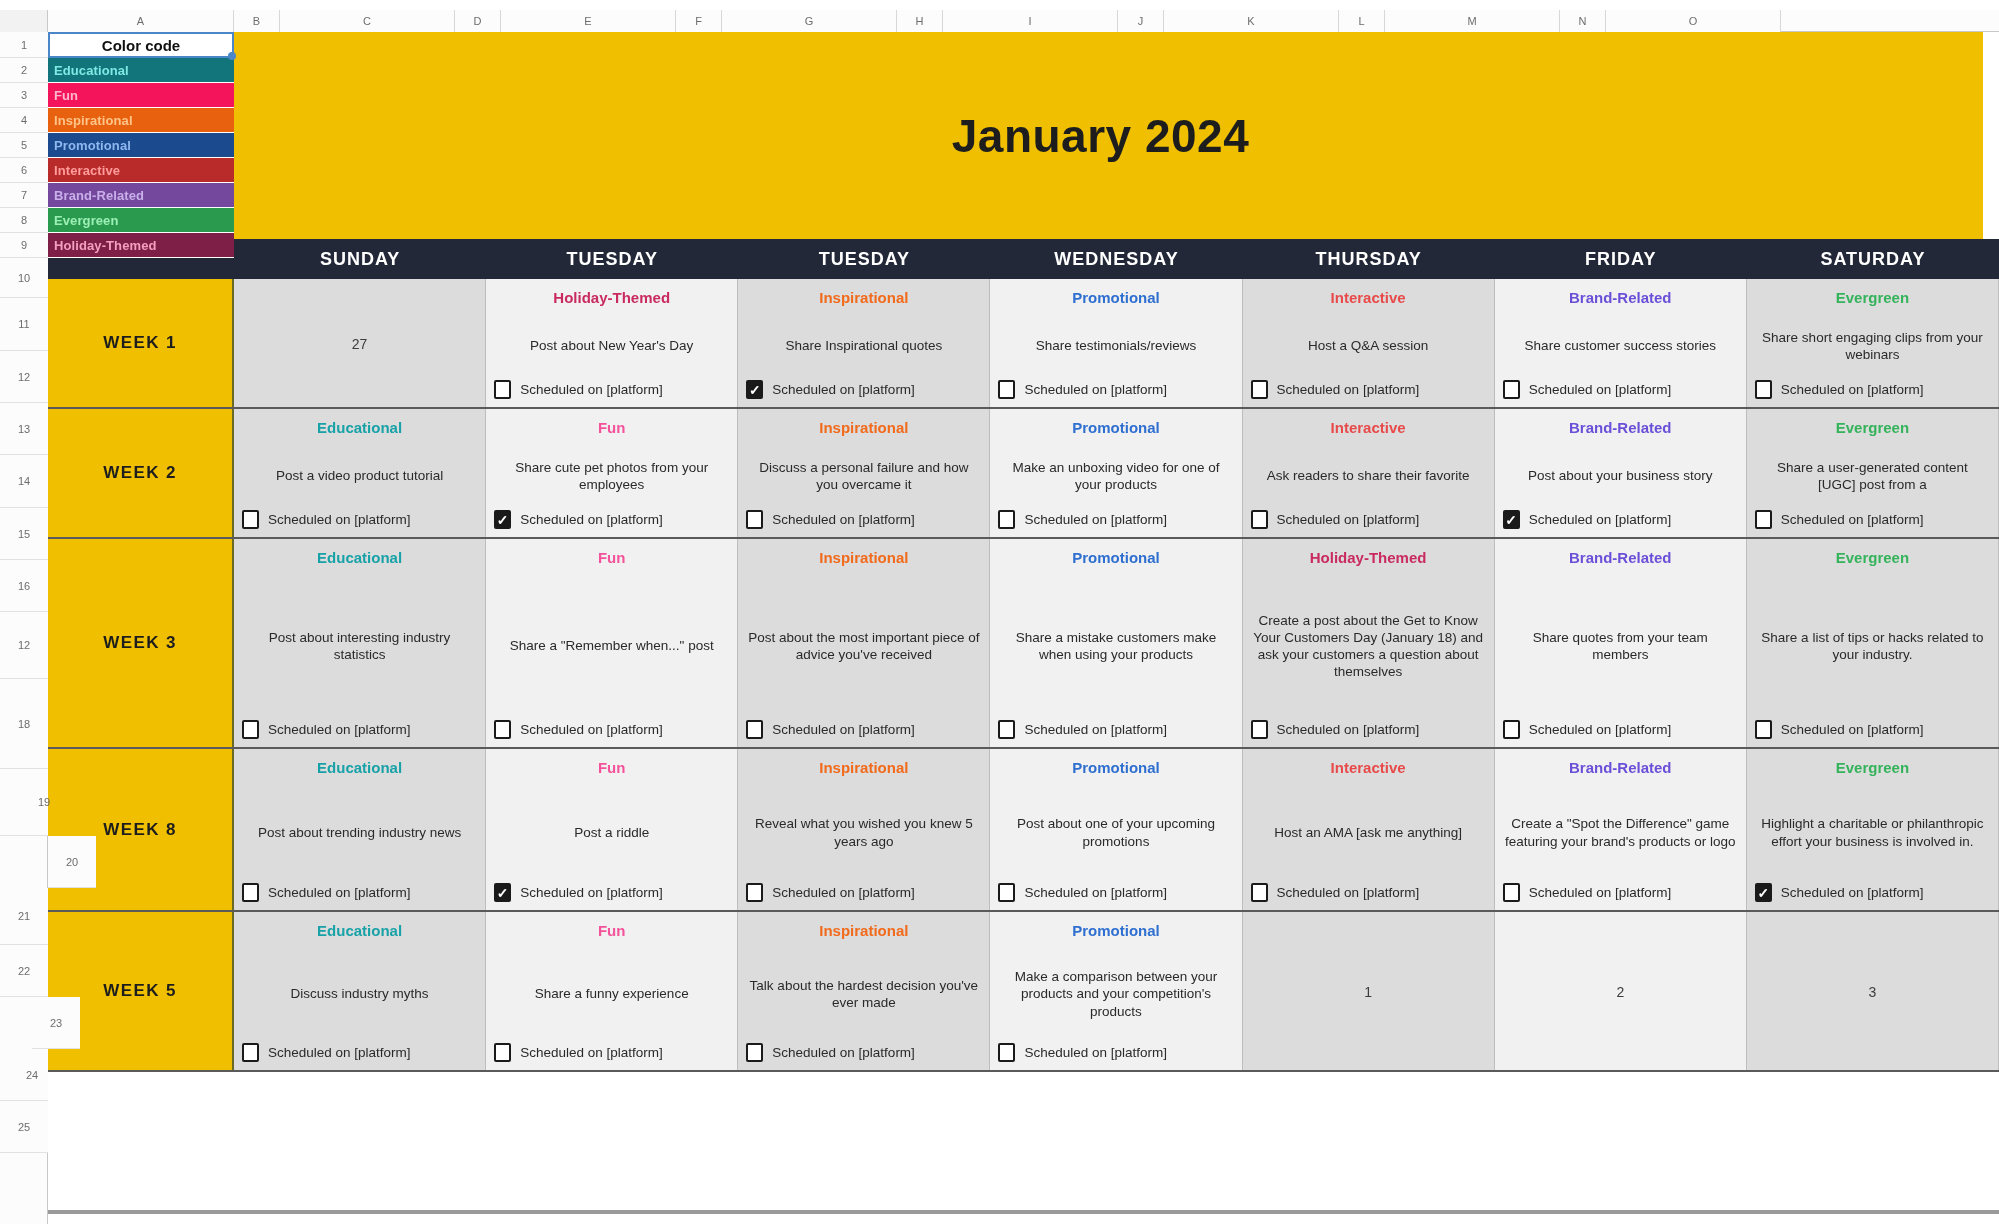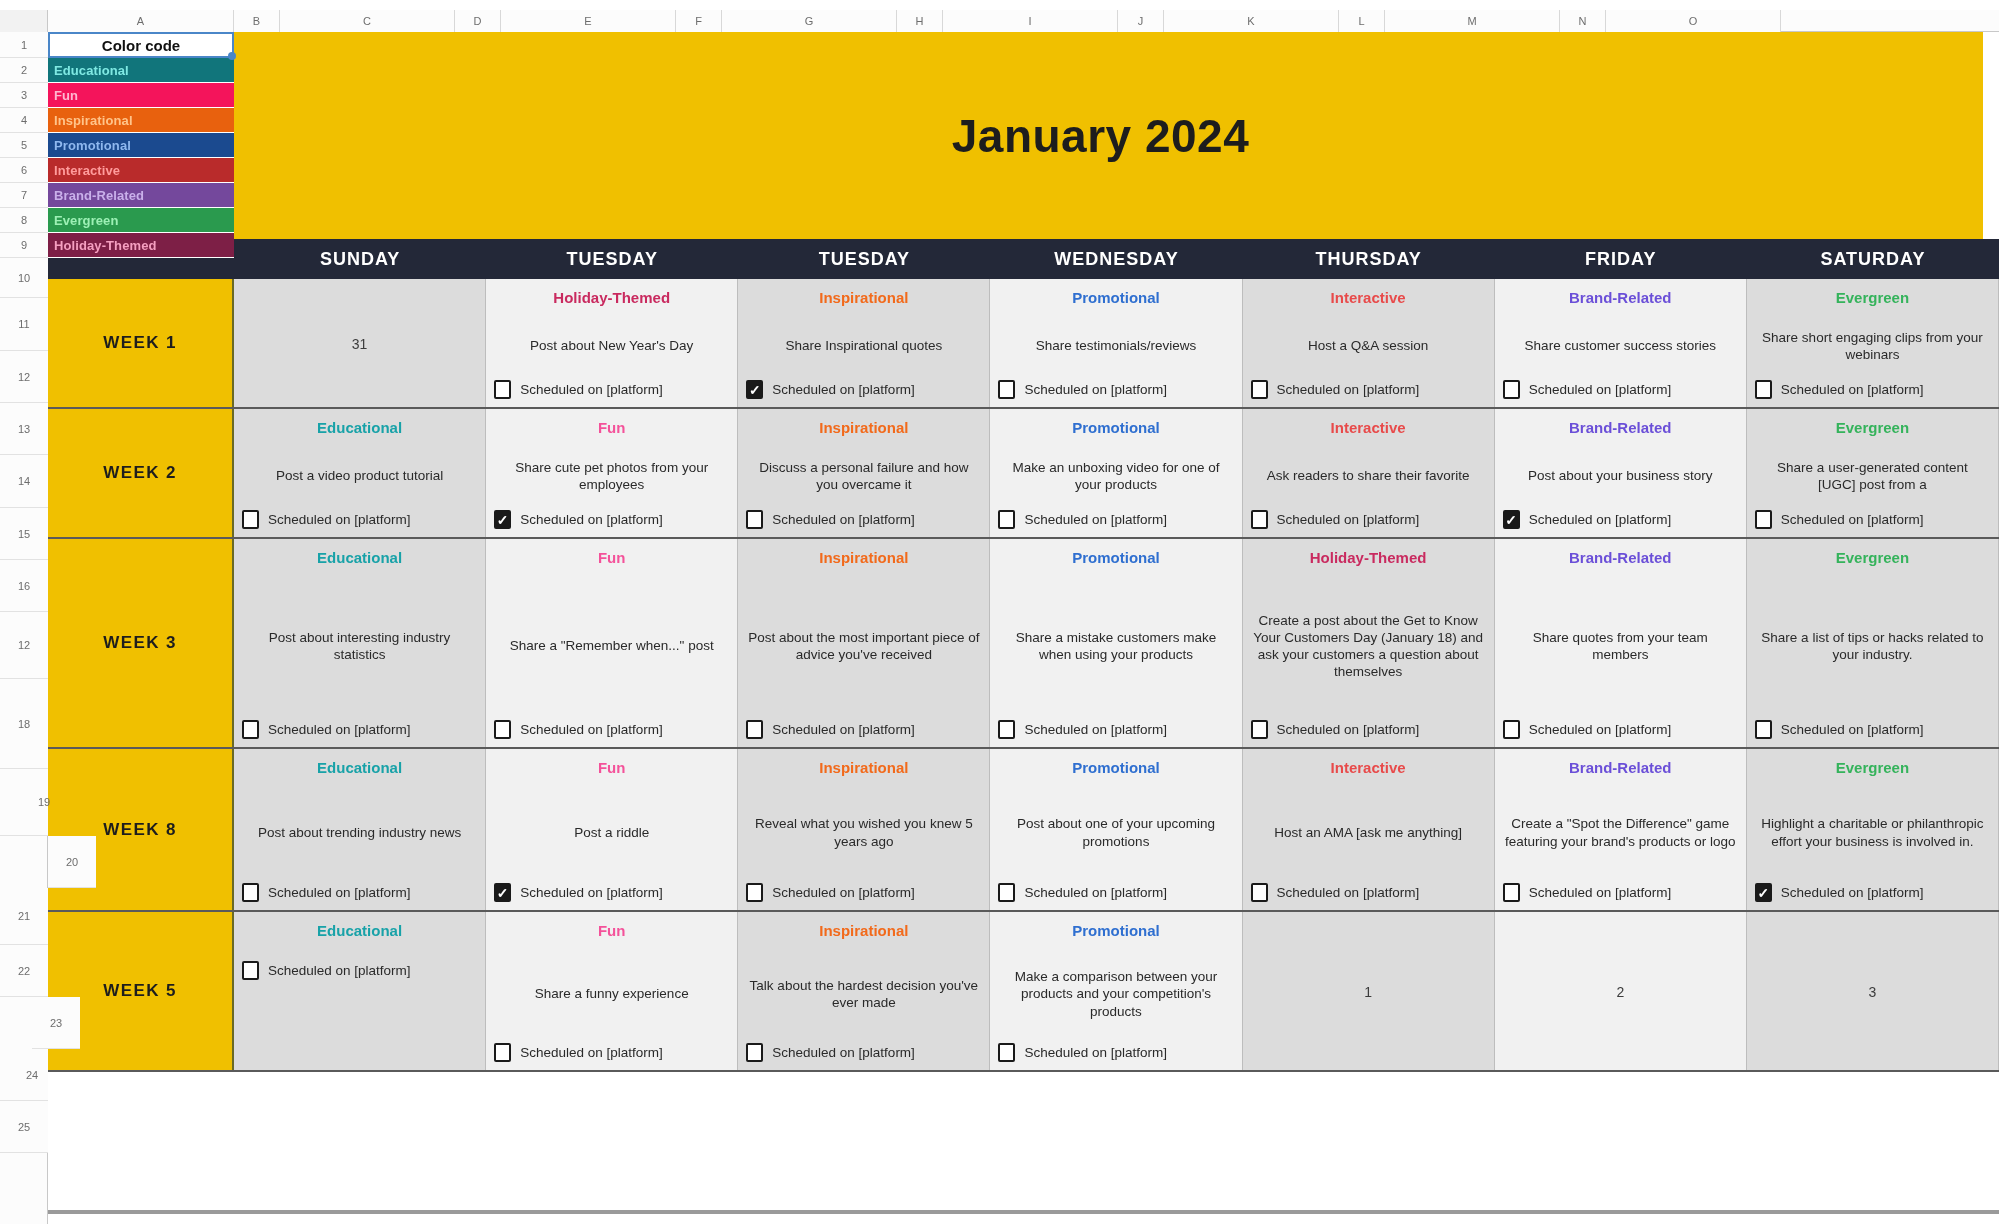--- a/index.html
+++ b/index.html
@@ -209,21 +209,21 @@
           <div class="day-cell">FRIDAY</div>
           <div class="day-cell">SATURDAY</div>
         </div>
     </div>
 
     <div class="cal-body" id="cal-body">
         <div class="week-row" style="height: 130px;">
           <div class="week-label">WEEK 1</div>
           <div class="days">
             <div class="day shade-a">
-              <div class="daynum">31</div>
+              <div class="daynum">27</div>
             </div>
             <div class="day shade-b">
               <div class="cat" style="color: rgb(201, 42, 95);">Holiday-Themed</div>
               <div class="desc">
                 <span>Post about New Year's Day</span>
               </div>
               <div class="sched">
                 <div class="cbox"></div>
                 <span class="sched-label">Scheduled on [platform]</span>
               </div>
@@ -503,20 +503,23 @@
                 <span class="sched-label">Scheduled on [platform]</span>
               </div>
             </div>
           </div>
         </div>
         <div class="week-row" style="height: 160px;">
           <div class="week-label">WEEK 5</div>
           <div class="days">
             <div class="day shade-a">
               <div class="cat" style="color: rgb(24, 162, 168);">Educational</div>
+              <div class="desc">
+                <span>Discuss industry myths</span>
+              </div>
               <div class="sched">
                 <div class="cbox"></div>
                 <span class="sched-label">Scheduled on [platform]</span>
               </div>
             </div>
             <div class="day shade-b">
               <div class="cat" style="color: rgb(244, 82, 154);">Fun</div>
               <div class="desc">
                 <span>Share a funny experience</span>
               </div>

